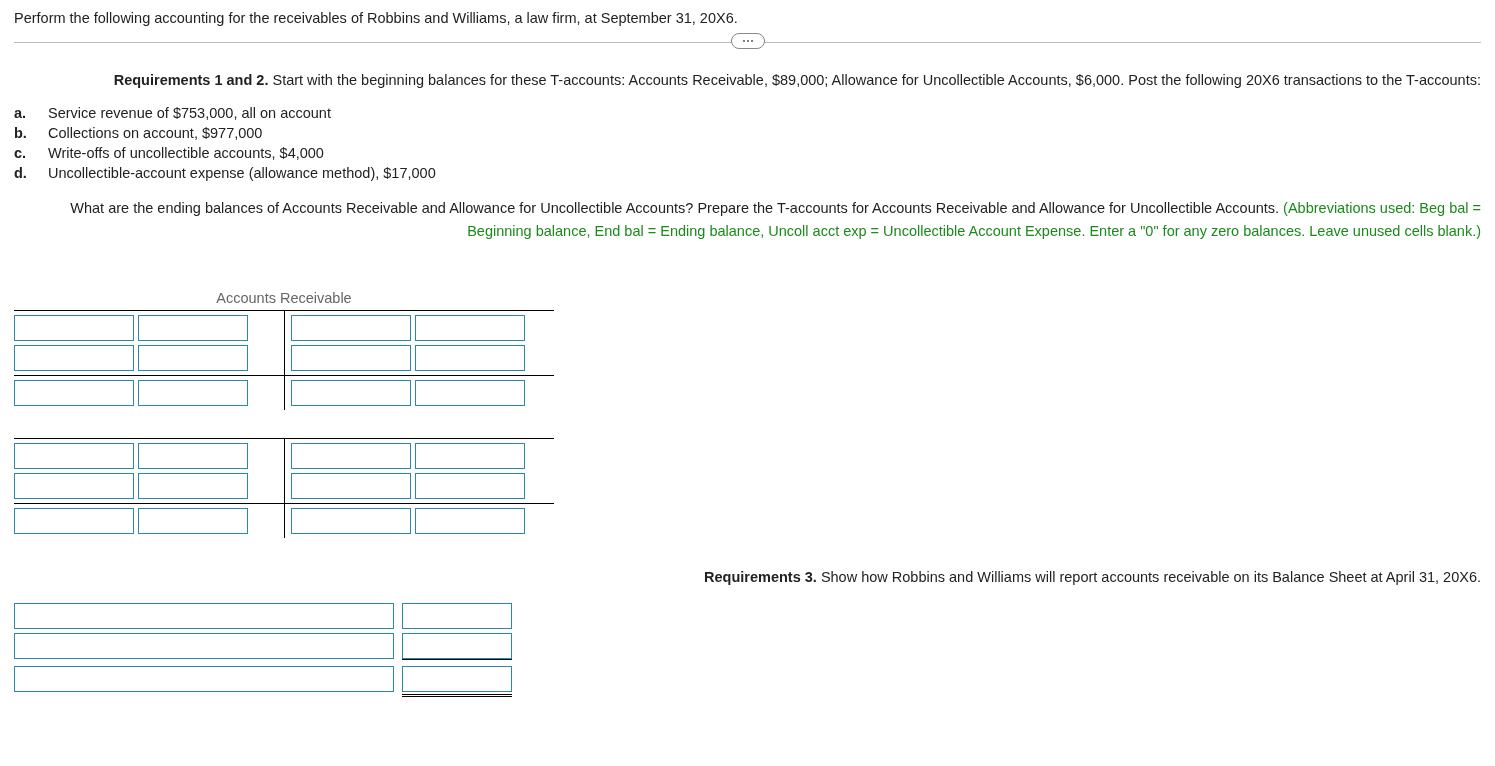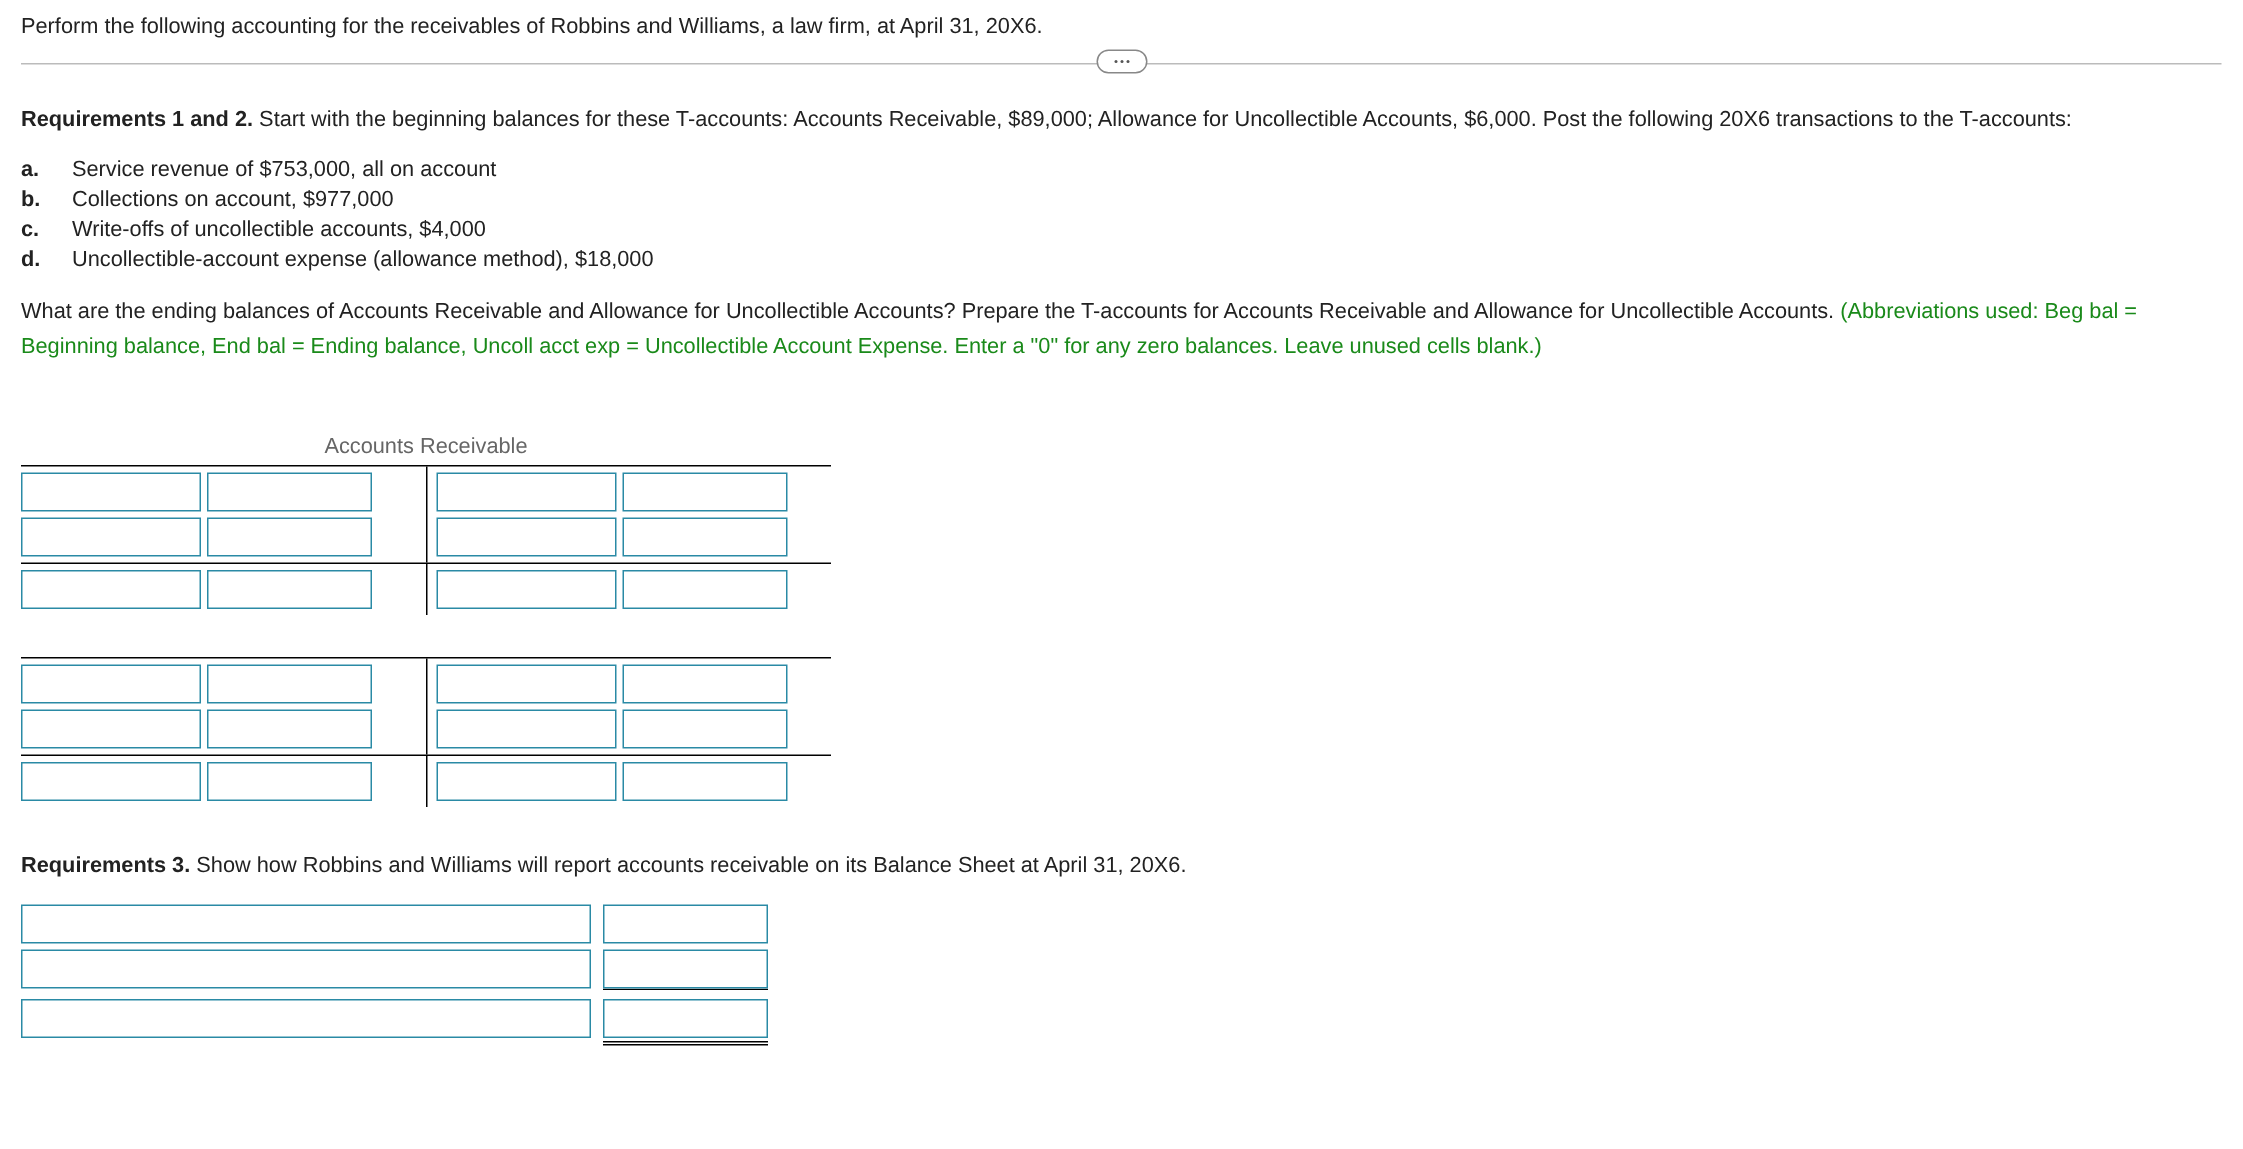--- a/index.html
+++ b/index.html
@@ -28,21 +28,21 @@
     border: 1px solid #888;
     border-radius: 9px;
     background: #fff;
     display: flex;
     align-items: center;
     justify-content: center;
   }
   .ellipsis-pill .dot {
     width: 2px; height: 2px; background:#555; margin:0 1px; border-radius:50%;
   }
-  .section { margin: 0 0 14px 0; line-height: 1.55; }
+  .section { margin: 0 0 14px 0; line-height: 1.55; text-align: right; }
   .bold { font-weight: 700; }
   ol.trans-list {
     list-style: none;
     padding: 0;
     margin: 6px 0 16px 0;
   }
   ol.trans-list li { display:flex; margin: 4px 0; }
   ol.trans-list li .li-letter { font-weight:700; width: 34px; flex:0 0 auto; }
   .hint { color: #1a8a1a; }
   .t-account-wrap { margin: 4px 0 28px 0; }
@@ -89,21 +89,21 @@
   .bs-wrap { margin-top:8px; }
   .bs-row { display:flex; margin-bottom:4px; align-items:flex-start; }
   input.bs-label { width: 380px; }
   input.bs-amt { width: 110px; margin-left:8px; }
   .bs-single-underline { border-bottom:1px solid #000; width:110px; margin-left:8px; margin-bottom:2px; }
   .bs-double-underline { border-bottom:3px double #000; width:110px; margin-left:8px; margin-top:2px; }
 </style>
 </head>
 <body>
 
-<p class="prompt-text">Perform the following accounting for the receivables of Robbins and Williams, a law firm, at April 31, 20X6.</p>
+<p class="prompt-text">Perform the following accounting for the receivables of Robbins and Williams, a law firm, at September 31, 20X6.</p>
 
 <div style="position:relative;">
   <hr class="rule">
   <div class="ellipsis-pill">
     <span class="dot"></span>
       <span class="dot"></span>
       <span class="dot"></span>
   </div>
 </div>
 
@@ -119,21 +119,21 @@
   <li>
     <span class="li-letter">b.</span>
     <span>Collections on account, $977,000</span>
   </li>
   <li>
     <span class="li-letter">c.</span>
     <span>Write-offs of uncollectible accounts, $4,000</span>
   </li>
   <li>
     <span class="li-letter">d.</span>
-    <span>Uncollectible-account expense (allowance method), $18,000</span>
+    <span>Uncollectible-account expense (allowance method), $17,000</span>
   </li>
 </ol>
 
 <p class="section">
   <span>What are the ending balances of Accounts Receivable and Allowance for Uncollectible Accounts? Prepare the T-accounts for Accounts Receivable and Allowance for Uncollectible Accounts. </span><span class="hint">(Abbreviations used: Beg bal = Beginning balance, End bal = Ending balance, Uncoll acct exp = Uncollectible Account Expense. Enter a "0" for any zero balances. Leave unused cells blank.)</span>
 </p>
 
 <div class="t-account-wrap">
   <div class="t-title">Accounts Receivable</div>
   <div class="t-top-rule"></div>

